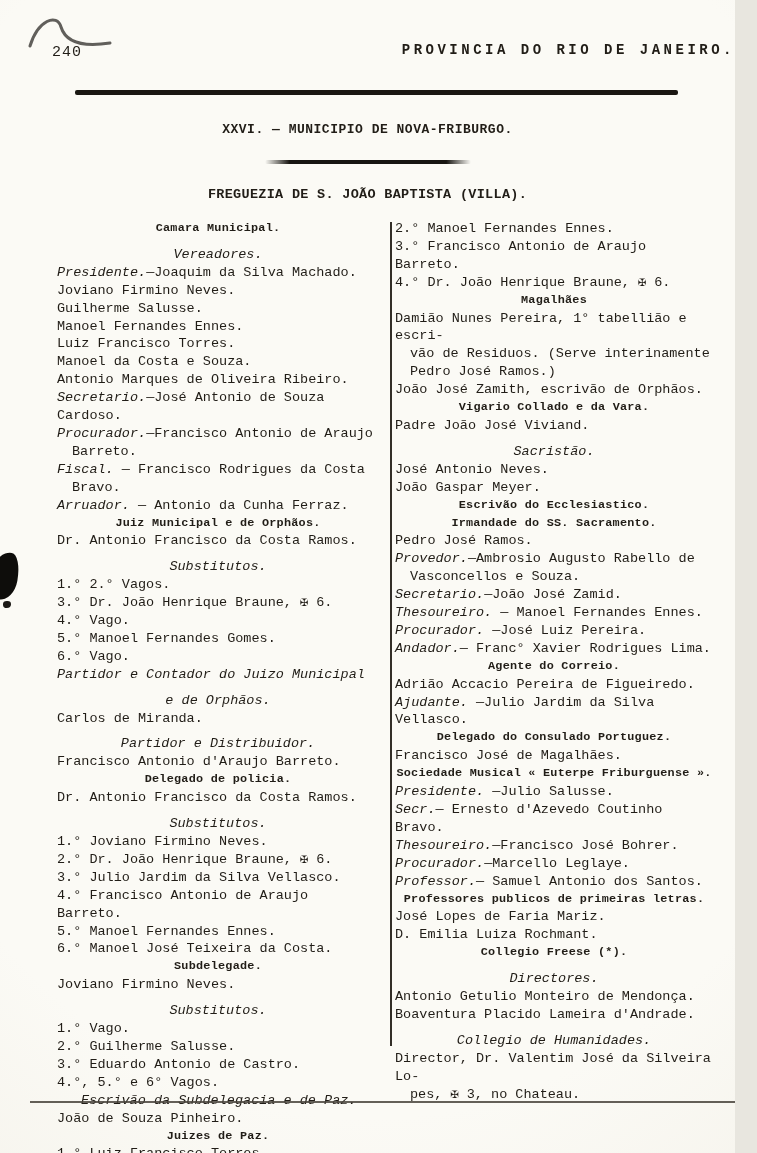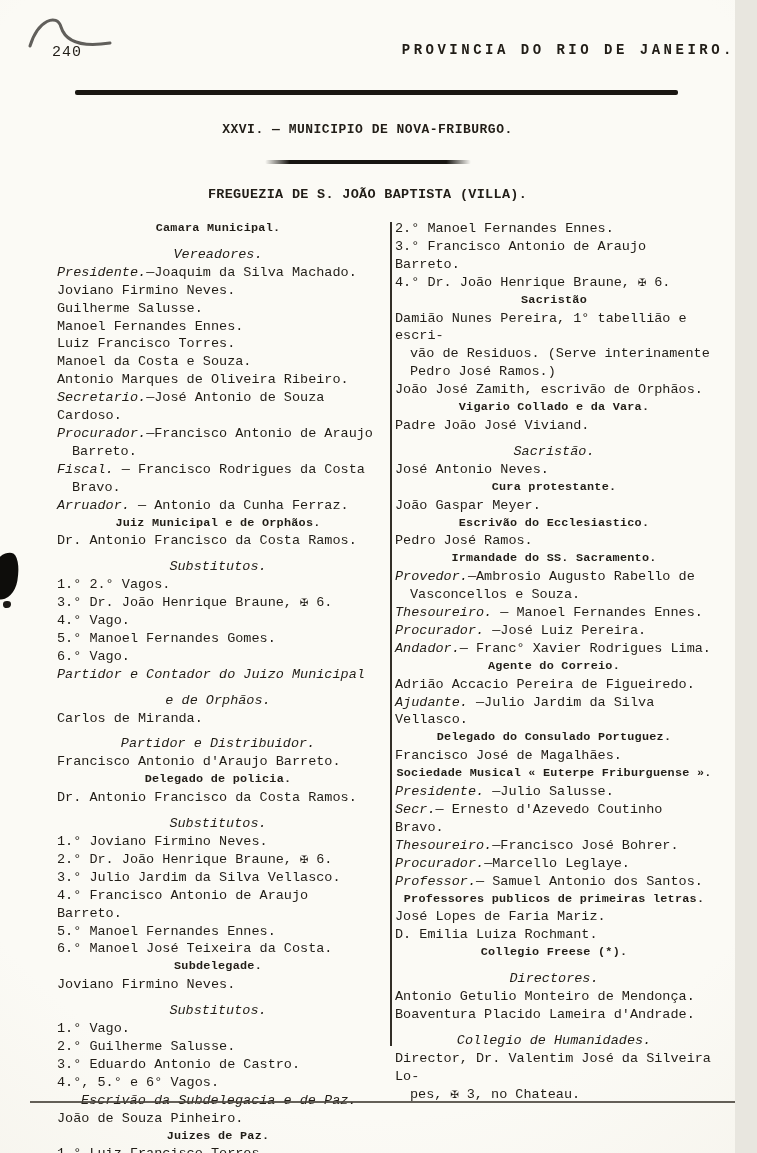--- a/index.html
+++ b/index.html
@@ -110,36 +110,36 @@
         <div class="line text-italic indent"><span>Escrivão da Subdelegacia e de Paz.</span></div>
         <div class="line text"><span>João de Souza Pinheiro.</span></div>
         <div class="line center-bold"><span>Juizes de Paz.</span></div>
         <div class="line text"><span>1.° Luiz Francisco Torres.</span></div>
       </div>
     <div class="col right">
       <div>
           <div class="line text"><span>2.° Manoel Fernandes Ennes.</span></div>
           <div class="line text"><span>3.° Francisco Antonio de Araujo Barreto.</span></div>
           <div class="line text"><span>4.° Dr. João Henrique Braune, ✠ 6.</span></div>
-          <div class="line center-bold"><span>Sacristão</span></div>
+          <div class="line center-bold"><span>Magalhães</span></div>
           <div class="line text"><span>Damião Nunes Pereira, 1° tabellião e escri-</span></div>
           <div class="line cont"><span>vão de Residuos. (Serve interinamente</span></div>
           <div class="line cont"><span>Pedro José Ramos.)</span></div>
           <div class="line text"><span>João José Zamith, escrivão de Orphãos.</span></div>
           <div class="line center-bold"><span>Vigario Collado e da Vara.</span></div>
           <div class="line text"><span>Padre João José Viviand.</span></div>
           <div class="line center-italic"><span>Sacristão.</span></div>
           <div class="line text"><span>José Antonio Neves.</span></div>
-          <div class="line center-bold"><span>Cura protestante.</span></div>
           <div class="line text"><span>João Gaspar Meyer.</span></div>
           <div class="line center-bold"><span>Escrivão do Ecclesiastico.</span></div>
+          <div class="line center-bold"><span>Irmandade do SS. Sacramento.</span></div>
           <div class="line text"><span>Pedro José Ramos.</span></div>
-          <div class="line center-bold"><span>Irmandade do SS. Sacramento.</span></div>
           <div class="line text"><span class="lead">Provedor.</span><span>—Ambrosio Augusto Rabello de</span></div>
           <div class="line cont"><span>Vasconcellos e Souza.</span></div>
+          <div class="line text"><span class="lead">Secretario.</span><span>—João José Zamid.</span></div>
           <div class="line text"><span class="lead">Thesoureiro.</span><span> — Manoel Fernandes Ennes.</span></div>
           <div class="line text"><span class="lead">Procurador.</span><span> —José Luiz Pereira.</span></div>
           <div class="line text"><span class="lead">Andador.</span><span>— Franc° Xavier Rodrigues Lima.</span></div>
           <div class="line center-bold"><span>Agente do Correio.</span></div>
           <div class="line text"><span>Adrião Accacio Pereira de Figueiredo.</span></div>
           <div class="line text"><span class="lead">Ajudante.</span><span> —Julio Jardim da Silva Vellasco.</span></div>
           <div class="line center-bold"><span>Delegado do Consulado Portuguez.</span></div>
           <div class="line text"><span>Francisco José de Magalhães.</span></div>
           <div class="line center-bold"><span>Sociedade Musical « Euterpe Friburguense ».</span></div>
           <div class="line text"><span class="lead">Presidente.</span><span> —Julio Salusse.</span></div>

